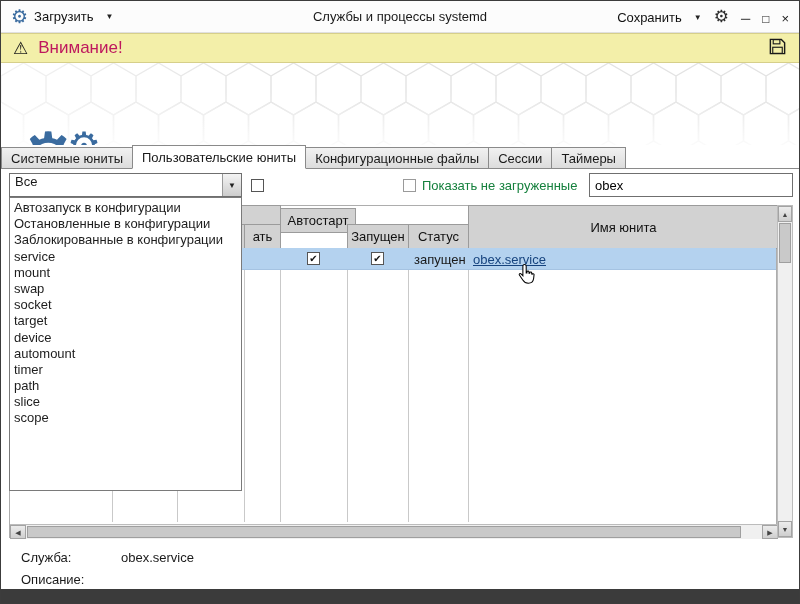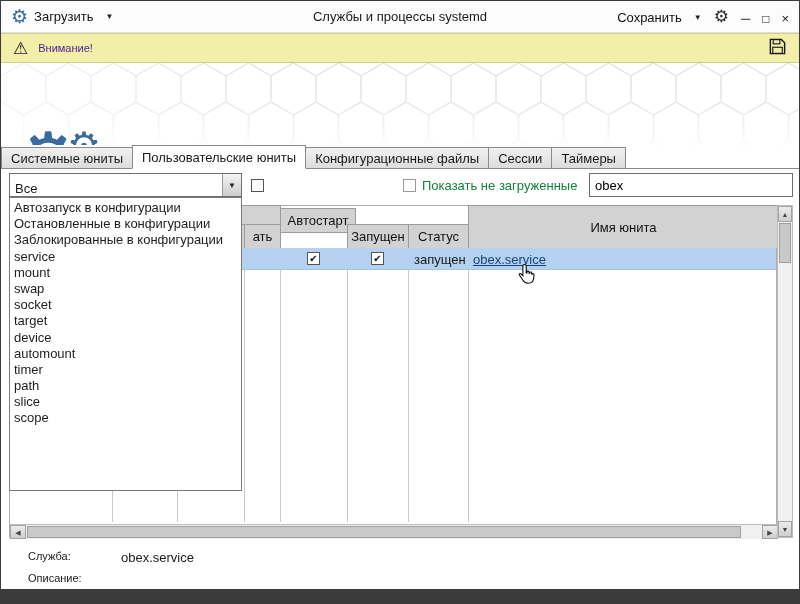--- a/index.html
+++ b/index.html
@@ -13,36 +13,36 @@
   .caret{font-size:8px;color:#222;line-height:1}
   .tb-title{position:absolute;left:0;right:0;text-align:center;font-weight:normal;font-size:13px;pointer-events:none}
   .tb-right{margin-left:auto;display:flex;align-items:flex-end;gap:12px;z-index:2}
   .tb-gear2{color:#2d2d2d;font-size:17px;line-height:1}
   .winctl{font-size:13px;color:#1a1a1a;line-height:1}
   .winctl.max{font-size:12px}
 
   
   .warnbar{position:absolute;left:0;top:32px;width:100%;height:30px;background:#f3efa9;border-top:1px solid #d6cf8a;border-bottom:1px solid #d6cf8a;display:flex;align-items:center;padding:0 12px;gap:10px}
   .warn-icon{font-size:17px;color:#1b1b1b;line-height:1}
-  .warn-text{font-size:11px;color:#4c1d95}
+  .warn-text{font-size:17px;color:#be185d}
   .warn-save{margin-left:auto}
 
   
   .apphdr{position:absolute;left:0;top:62px;width:100%;height:82px;background:#fff;overflow:hidden}
   .hexbg{position:absolute;left:0;top:0}
   .gear-big{position:absolute;left:14px;top:60px;font-size:74px;color:#3a6b9f;line-height:1}
   .gear-sm1{position:absolute;left:66px;top:64px;font-size:38px;color:#3a6b9f;line-height:1}
 
   
   .tabs{position:absolute;left:0;top:144px;width:100%;height:24px;display:flex;align-items:flex-end;padding-left:0;border-bottom:1px solid #8a8a8a;background:#fff}
   .tab{display:flex;align-items:center;height:21px;padding:0 9px;font-size:13px;background:linear-gradient(#f1f1f1,#dcdcdc);border:1px solid #8a8a8a;border-bottom:none;margin-right:-1px;white-space:nowrap}
   .tab.active{height:24px;background:#fff;border-bottom:1px solid #fff;margin-bottom:-1px;z-index:2}
 
   
-  .combo{position:absolute;left:8px;top:172px;width:233px;height:24px;background:#fff;border:1px solid #6f6f6f;display:flex;align-items:flex-end;z-index:55}
+  .combo{position:absolute;left:8px;top:172px;width:233px;height:24px;background:#fff;border:1px solid #6f6f6f;display:flex;align-items:flex-start;z-index:55}
   .combo-text{flex:1;padding-left:5px}
   .combo-btn{width:19px;height:100%;border-left:1px solid #9a9a9a;background:linear-gradient(#f4f4f4,#cdcdcd);display:flex;align-items:center;justify-content:center;font-size:8px;color:#222}
   .cbgroup{position:absolute;top:172px;height:24px;display:flex;align-items:center;gap:6px}
   .cb-inactive{left:250px}
   .cb-unloaded{left:402px}
   .cbbox{width:13px;height:13px;background:#fff;border:1px solid #555;display:inline-block}
   .cb-unloaded .cbbox{border-color:#9a9a9a}
   .cb-unloaded .cblabel{color:#15803d}
   .search{position:absolute;left:588px;top:172px;width:204px;height:24px;border:1px solid #6f6f6f;padding:0 5px;font-size:13px;font-family:"Liberation Sans",sans-serif;background:#fff}
 
@@ -63,21 +63,21 @@
   .vscroll{position:absolute;left:776px;top:204px;width:16px;height:333px;background:#f0f0f0;border:1px solid #bcbcbc}
   .hscroll{position:absolute;left:0;top:318px;width:768px;height:15px;background:#f0f0f0;border-top:1px solid #bcbcbc}
   .sbtn{position:absolute;background:linear-gradient(#ececec,#cfcfcf);border:1px solid #a3a3a3;display:flex;align-items:center;justify-content:center;font-size:7px;color:#444;line-height:1}
   .vthumb{position:absolute;left:1px;top:17px;width:12px;height:40px;background:#c9c9c9;border:1px solid #9f9f9f}
   .hthumb{position:absolute;left:17px;top:1px;width:714px;height:12px;background:#c9c9c9;border:1px solid #9f9f9f}
 
   
   .minibtn{position:absolute;width:24px;height:24px;background:linear-gradient(#f5f5f5,#d8d8d8);border:1px solid #8a8a8a;border-radius:2px;display:flex;align-items:center;justify-content:center;z-index:10}
 
   
-  .detlabel{position:absolute;left:27px;font-size:11px}
+  .detlabel{position:absolute;left:20px;font-size:13px}
   .detvalue{position:absolute;left:120px;font-size:13px}
 
   .cursor{position:absolute;left:514px;top:262px;z-index:70}
 
   .bottombar{position:absolute;left:0;bottom:0;width:100%;height:14px;background:#3b3b3b}
 </style>
 </head>
 <body>
 
 <div class="window">

